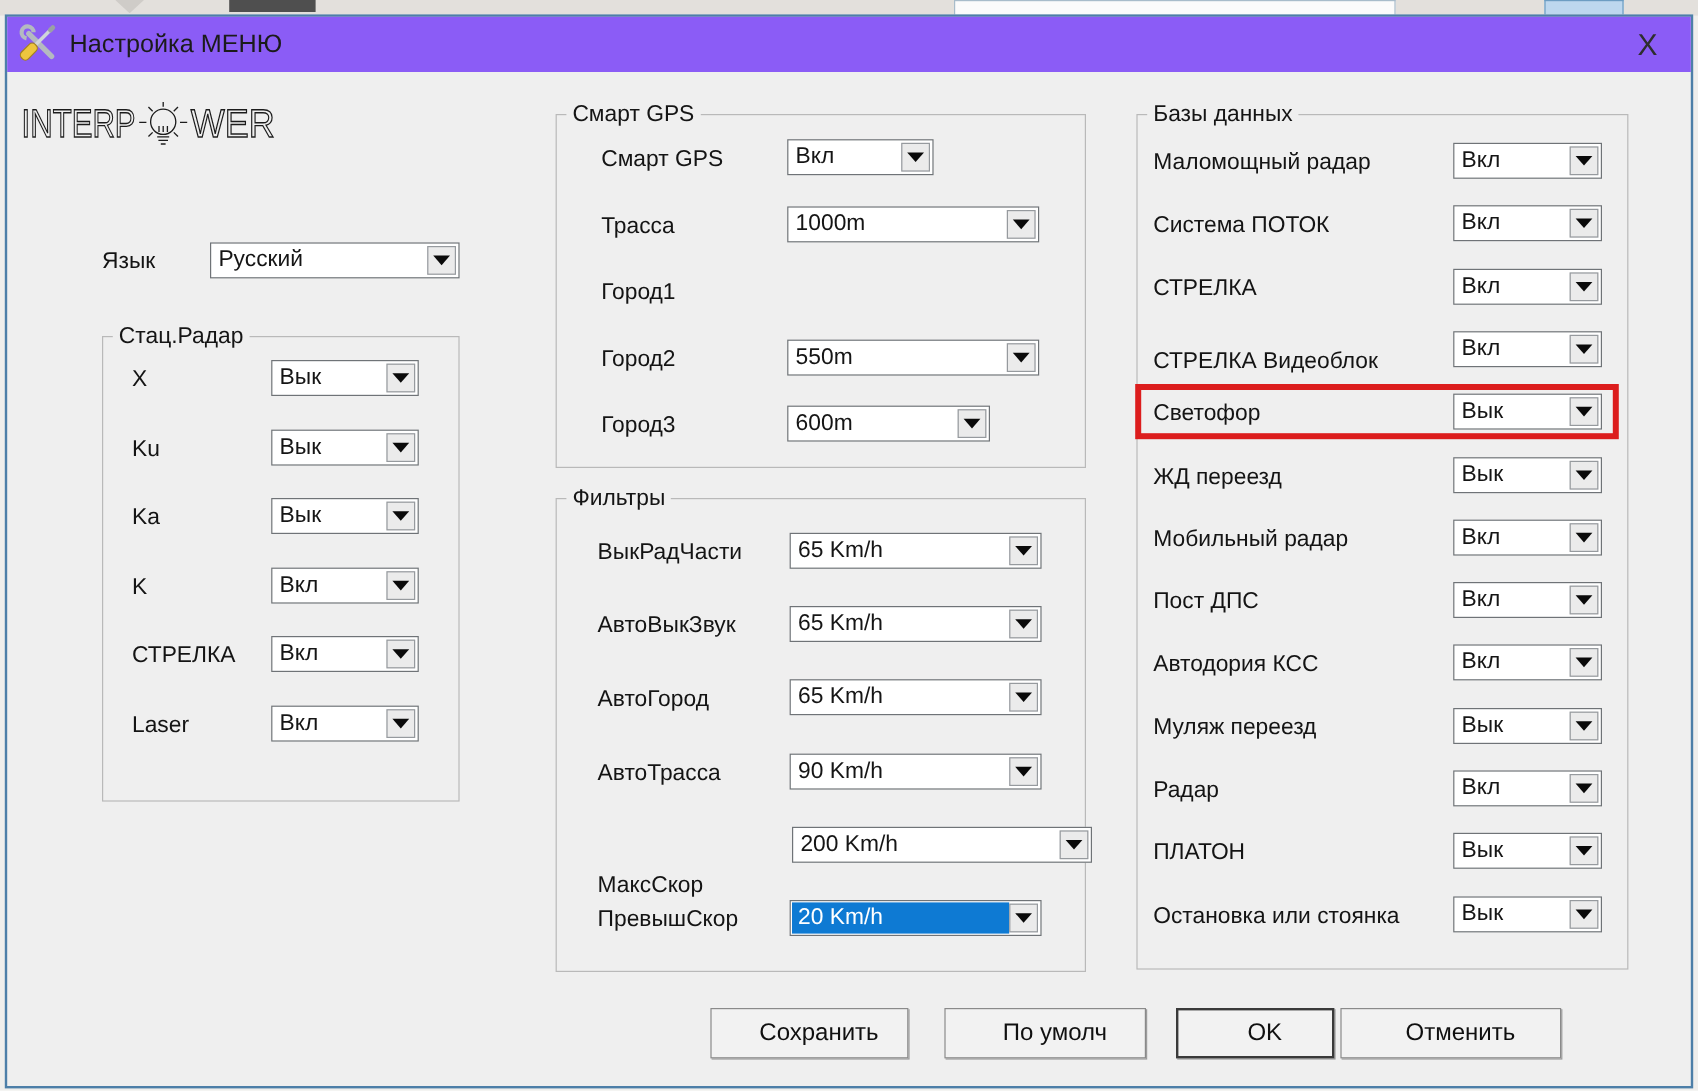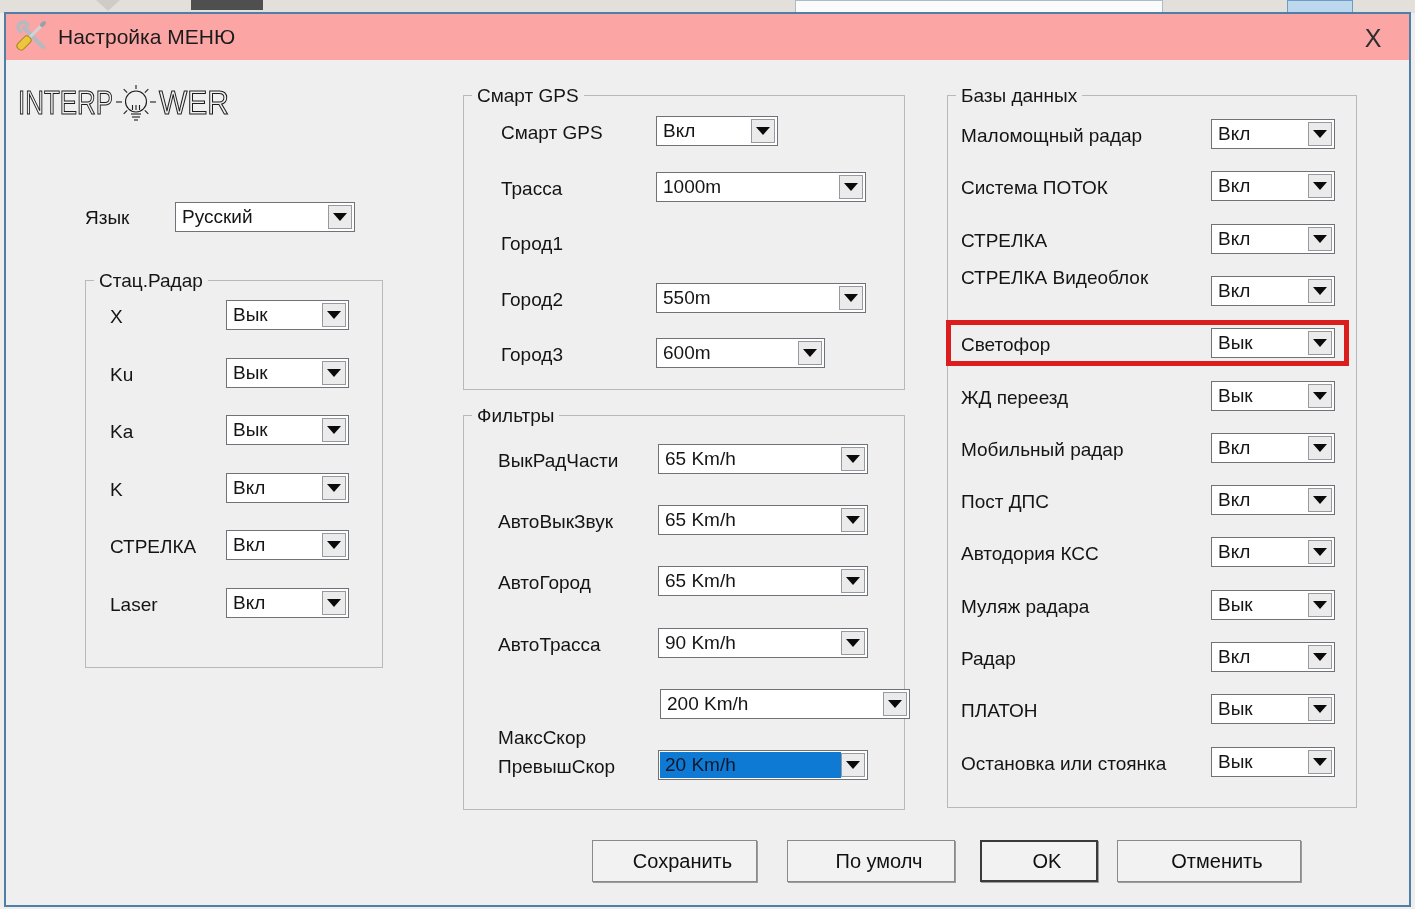--- a/index.html
+++ b/index.html
@@ -13,42 +13,42 @@
   .bg-frag-dark  { position:absolute; left:191px; top:0; width:72px; height:10px; background:#4f4f4f; }
   .bg-frag-chev  { position:absolute; left:96px; top:0; width:24px; height:11px; background:#cfccc8;
                    clip-path:polygon(0 0,100% 0,50% 100%); }
   .bg-frag-white { position:absolute; left:795px; top:0; width:368px; height:13px; background:#fbfbfb; border:1px solid #a8bcca; border-bottom:none; }
   .bg-frag-blue  { position:absolute; left:1287px; top:0; width:66px; height:13px; background:#bdd7ee; border:1px solid #6d9dc2; border-bottom:none; }
 
   .dialog {
     position:absolute; left:4px; top:12px; width:1407px; height:895px;
     border:2px solid var(--frame); background:#efefef;
   }
-  .titlebar { position:absolute; left:0; top:0; right:0; height:46px; background:#fca5a5; }
+  .titlebar { position:absolute; left:0; top:0; right:0; height:46px; background:#8b5cf6; }
   .tools { position:absolute; left:9px; top:5px; }
   .title { position:absolute; left:52px; top:0; line-height:46px; font-size:21px; color:#1b1b1b; white-space:nowrap; }
   .close { position:absolute; right:18px; top:4px; width:36px; height:40px; font-size:25px; font-weight:300;
            color:#2e2e2e; display:flex; align-items:center; justify-content:center; }
 
   .logo { position:absolute; left:12px; top:68px; }
 
   .lbl { position:absolute; font-size:19px; white-space:nowrap; color:#141414; }
   .lang-lbl { left:79px; top:189px; line-height:30px; }
 
   .group { position:absolute; border:1px solid #b9b9b9; }
   .group-title { position:absolute; left:8px; top:-11px; background:#efefef; padding:0 5px; font-size:19px; white-space:nowrap; }
   .row-lbl { line-height:26px; }
 
   .combo { position:absolute; height:30px; background:#fff; border:1px solid #6f7377; }
   .combo-value { position:absolute; left:1px; top:1px; bottom:1px; right:26px;
                  padding:2px 0 0 5px; font-size:19px; white-space:nowrap; overflow:hidden; }
   .combo-btn { position:absolute; top:2px; right:2px; bottom:2px; width:24px; background:#ebebeb;
                border:1px solid #969a9e; display:flex; align-items:center; justify-content:center; }
   .tri { width:0; height:0; border-left:7px solid transparent; border-right:7px solid transparent; border-top:8px solid #0a0a0a; }
-  .combo.selected .combo-value { background:var(--sel); color:#0f172a; }
+  .combo.selected .combo-value { background:var(--sel); color:#ffffff; }
 
   .red-ring { position:absolute; left:-2px; width:403px; height:46px; border:5px solid var(--red);
               pointer-events:none; z-index:5; }
 
   .btn { position:absolute; top:826px; height:42px; background:#f2f2f2; border:1px solid #8a8a8a;
          box-shadow:1px 1px 0 0 #9c9c9c; font-size:20px; color:#101010;
          display:flex; align-items:center; justify-content:center; white-space:nowrap;padding-left:16px; }
   .btn.default { border:2px solid #3a3a3a; }
 </style>
 </head>
@@ -92,21 +92,21 @@
         <line x1="121.5" y1="23" x2="121.5" y2="28"></line>
         <line x1="113" y1="32" x2="123" y2="32"></line>
         <line x1="114" y1="35" x2="122" y2="35"></line>
         <line x1="116" y1="38" x2="120" y2="38"></line>
         <line x1="132" y1="20" x2="138" y2="20"></line>
         <text x="141" y="32" font-size="33" textLength="70" lengthAdjust="spacingAndGlyphs" font-family="Liberation Sans, sans-serif">WER</text>
       </g>
     </svg>
 
     <span class="lbl lang-lbl">Язык</span>
-    <div class="combo" style="left:169px; top:188px; width:180px;">
+    <div class="combo" style="left:169px; top:188px; width:208px;">
       <span class="combo-value">Русский</span>
       <span class="combo-btn">
           <span class="tri"></span>
         </span>
     </div>
 
     <div class="group" style="left:79px; top:266px; width:298px; height:388px;">
       <span class="group-title">Стац.Радар</span>
     <span class="lbl row-lbl" style="left: 24px; top: 23px;">X</span>
         <div class="combo" style="left: 140px; top: 19px; width: 123px;">
@@ -247,21 +247,21 @@
             <span class="tri"></span>
           </span>
         </div>
         <span class="lbl row-lbl" style="left: 13px; top: 131.6px;">СТРЕЛКА</span>
         <div class="combo" style="left: 263px; top: 127.6px; width: 124px;">
           <span class="combo-value">Вкл</span>
           <span class="combo-btn">
             <span class="tri"></span>
           </span>
         </div>
-        <span class="lbl row-lbl" style="left: 13px; top: 169px;">СТРЕЛКА Видеоблок</span>
+        <span class="lbl row-lbl" style="left: 13px; top: 193px;">СТРЕЛКА Видеоблок</span>
         <div class="combo" style="left: 263px; top: 179.9px; width: 124px;">
           <span class="combo-value">Вкл</span>
           <span class="combo-btn">
             <span class="tri"></span>
           </span>
         </div>
         <div class="red-ring" style="top: 224.2px;"></div>
         <span class="lbl row-lbl" style="left: 13px; top: 236.2px;">Светофор</span>
         <div class="combo" style="left: 263px; top: 232.2px; width: 124px;">
           <span class="combo-value">Вык</span>
@@ -290,21 +290,21 @@
             <span class="tri"></span>
           </span>
         </div>
         <span class="lbl row-lbl" style="left: 13px; top: 445.4px;">Автодория КСС</span>
         <div class="combo" style="left: 263px; top: 441.4px; width: 124px;">
           <span class="combo-value">Вкл</span>
           <span class="combo-btn">
             <span class="tri"></span>
           </span>
         </div>
-        <span class="lbl row-lbl" style="left: 13px; top: 497.7px;">Муляж радара</span>
+        <span class="lbl row-lbl" style="left: 13px; top: 497.7px;">Муляж переезд</span>
         <div class="combo" style="left: 263px; top: 493.7px; width: 124px;">
           <span class="combo-value">Вык</span>
           <span class="combo-btn">
             <span class="tri"></span>
           </span>
         </div>
         <span class="lbl row-lbl" style="left: 13px; top: 550px;">Радар</span>
         <div class="combo" style="left: 263px; top: 546px; width: 124px;">
           <span class="combo-value">Вкл</span>
           <span class="combo-btn">
@@ -322,17 +322,17 @@
         <div class="combo" style="left: 263px; top: 650.6px; width: 124px;">
           <span class="combo-value">Вык</span>
           <span class="combo-btn">
             <span class="tri"></span>
           </span>
         </div>
       </div>
 
     <div class="btn" style="left:586px; width:165px;">Сохранить</div>
     <div class="btn" style="left:781px; width:168px;">По умолч</div>
-    <div class="btn default" style="left:974px; width:118px;">OK</div>
+    <div class="btn default" style="left:974px; width:132px;">OK</div>
     <div class="btn" style="left:1111px; width:184px;">Отменить</div>
 
   </div>
 </div>
 
 </body></html>

